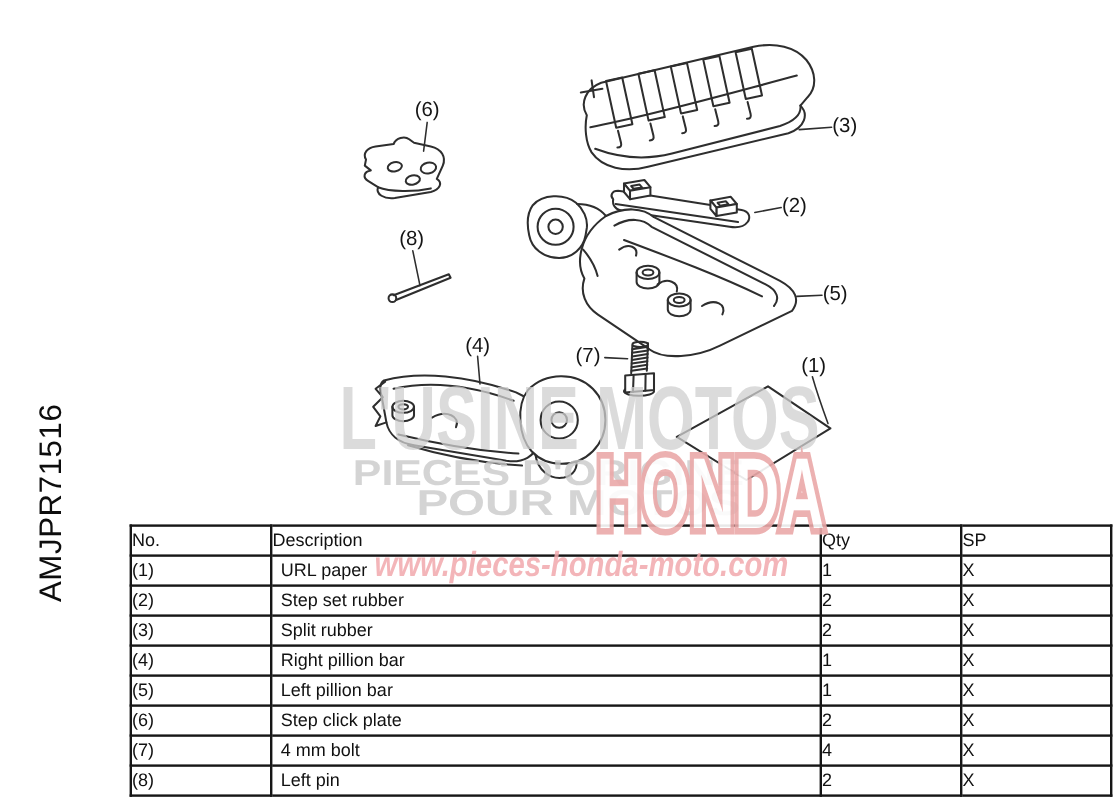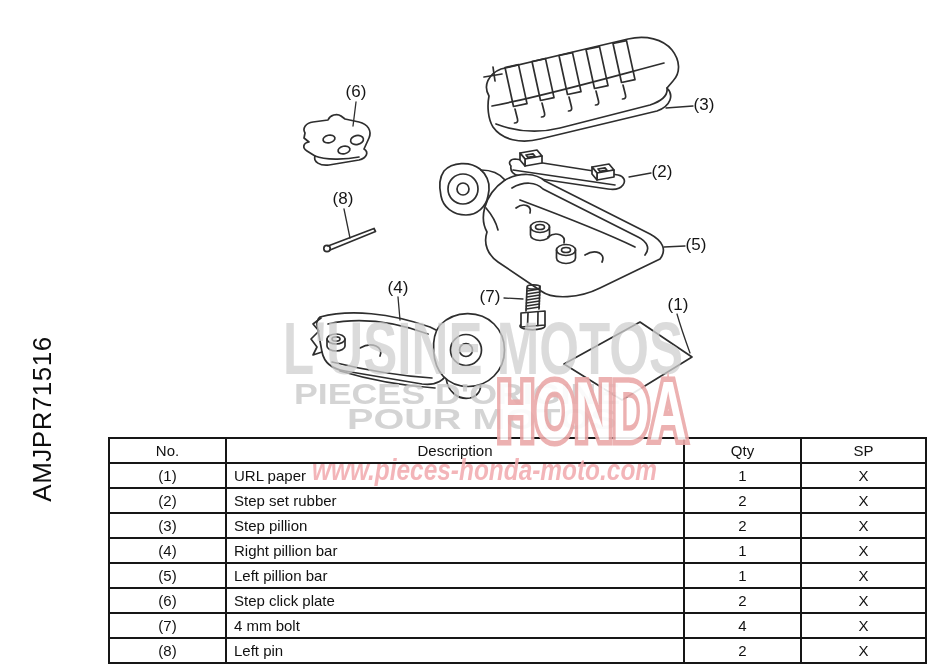--- a/index.html
+++ b/index.html
@@ -20,21 +20,21 @@
   
   .callout{position:absolute;transform:translate(-50%,-50%);font-size:17px;color:#151515;z-index:10;}
   .c1{left:678px;top:305px;} .c2{left:662px;top:172px;} .c3{left:704px;top:105px;}
   .c4{left:398px;top:288px;} .c5{left:696px;top:245px;} .c6{left:356px;top:92px;}
   .c7{left:490px;top:297px;} .c8{left:343px;top:199px;}
 
   
   table.parts-table{position:absolute;left:108px;top:437px;width:817px;z-index:5;
       border-collapse:collapse;table-layout:fixed;font-size:15px;color:#111;}
   table.parts-table th, table.parts-table td{
-      border:2px solid #161616;height:23px;padding:0;text-align:center;
+      border:2px solid #161616;height:23px;padding:0;text-align:left;
       font-weight:normal;overflow:hidden;white-space:nowrap;}
   table.parts-table td.desc{text-align:left;padding-left:7px;margin-left:16px;}
 
   
   svg.watermark{position:absolute;left:0;top:0;width:930px;height:672px;z-index:30;pointer-events:none;}
   .wm-big{font-family:"Liberation Sans",sans-serif;font-weight:bold;font-size:75px;opacity:.75;}
   .wm-mid{font-family:"Liberation Sans",sans-serif;font-weight:bold;font-size:30px;opacity:.8;}
   .wm-brand{font-family:"Liberation Sans",sans-serif;font-weight:bold;font-size:84px;opacity:.9;paint-order:stroke;}
   .wm-url{font-family:"Liberation Sans",sans-serif;font-weight:bold;font-style:italic;font-size:29px;opacity:.85;}
 </style>
@@ -181,21 +181,21 @@
       <td>X</td>
     </tr>
     <tr>
       <td>(2)</td>
       <td class="desc">Step set rubber</td>
       <td>2</td>
       <td>X</td>
     </tr>
     <tr>
       <td>(3)</td>
-      <td class="desc">Step pillion</td>
+      <td class="desc">Split rubber</td>
       <td>2</td>
       <td>X</td>
     </tr>
     <tr>
       <td>(4)</td>
       <td class="desc">Right pillion bar</td>
       <td>1</td>
       <td>X</td>
     </tr>
     <tr>

